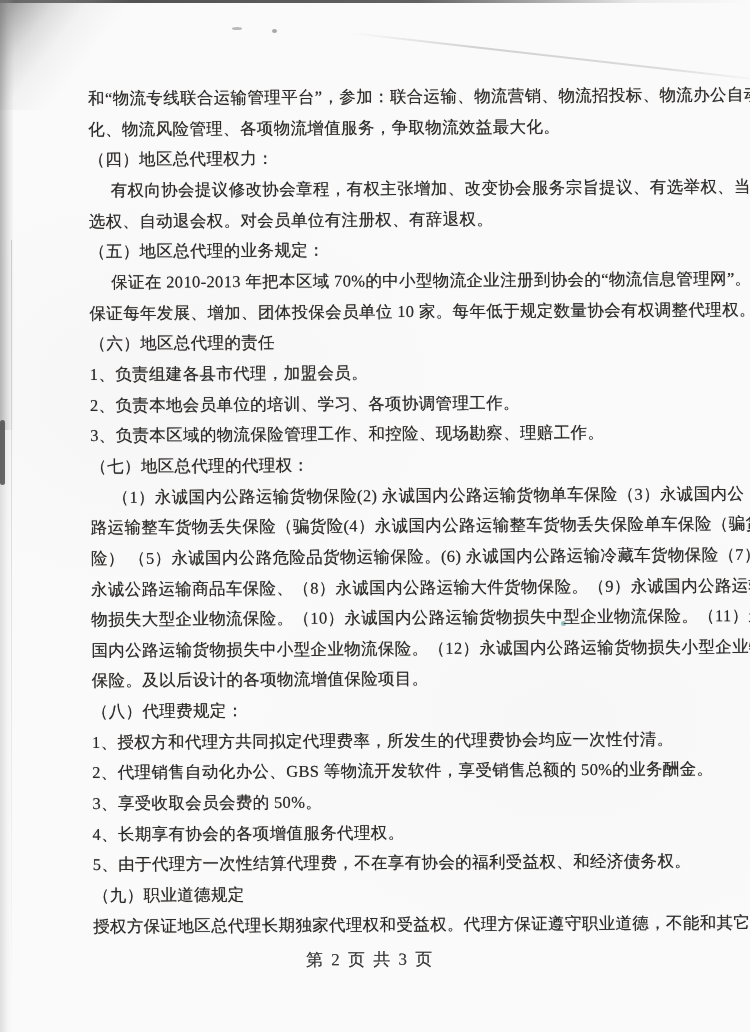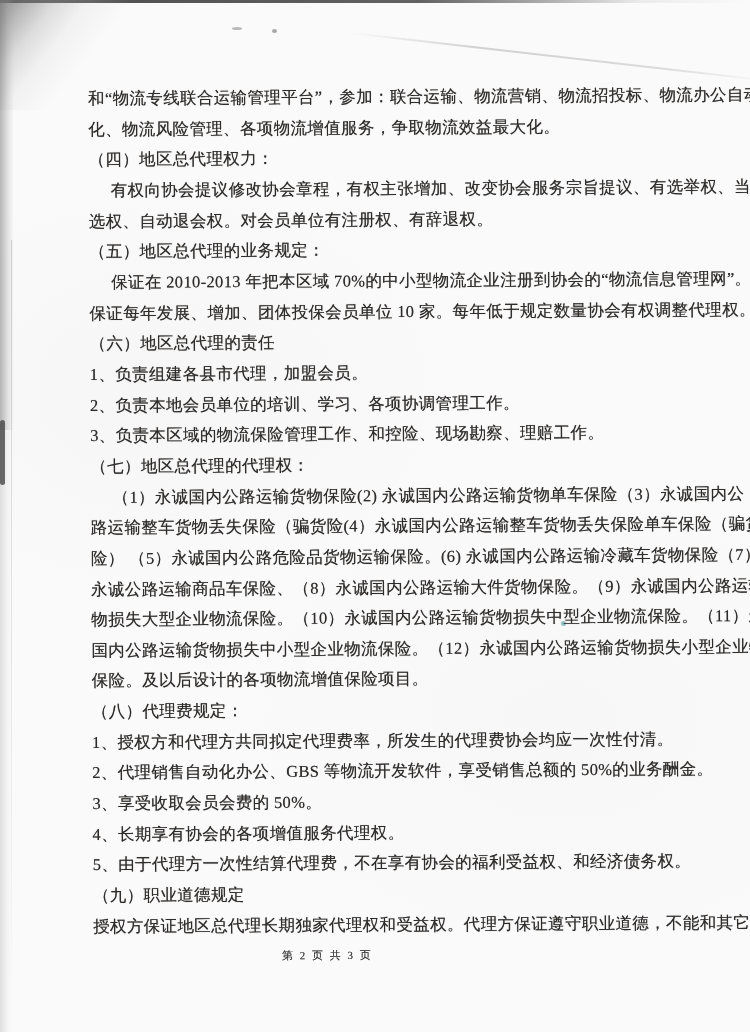--- a/index.html
+++ b/index.html
@@ -77,24 +77,24 @@
     color: #2e2c2a;
     font-size: 16.5px;
     letter-spacing: 0.35px;
     line-height: 30.65px;
     text-shadow: 0 0 0.7px rgba(70,70,70,0.75);
   }
   .ln { white-space: nowrap; }
   .ln.ind { padding-left: 22px; }
   .footer {
     position: absolute;
-    left: 282px; top: 948px;
+    left: 306px; top: 948px;
     transform: rotate(-0.35deg);
     color: #3a3a3a;
-    font-size: 11px;
+    font-size: 17px;
     letter-spacing: 2px;
     text-shadow: 0 0 0.6px rgba(80,80,80,0.7);
     text-align: right;
   }
 </style>
 </head>
 <body>
 
 <div class="scan">
 

